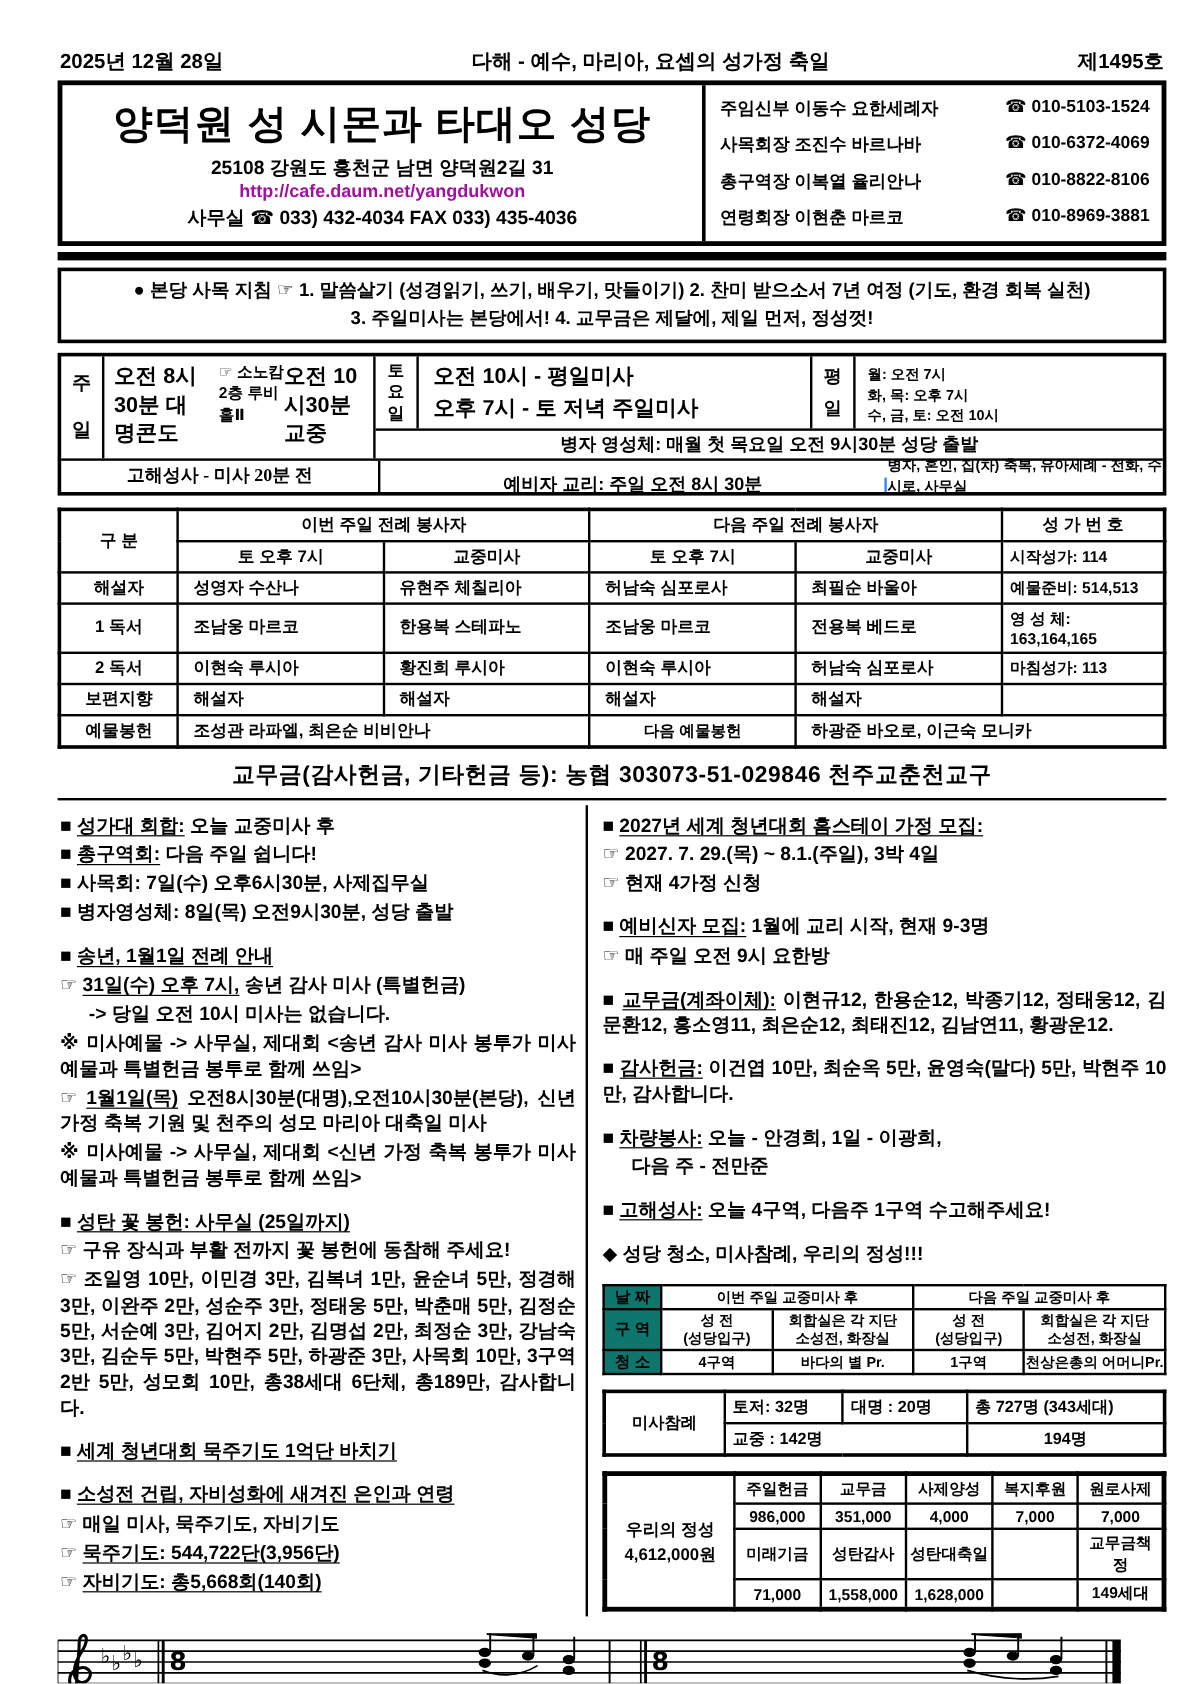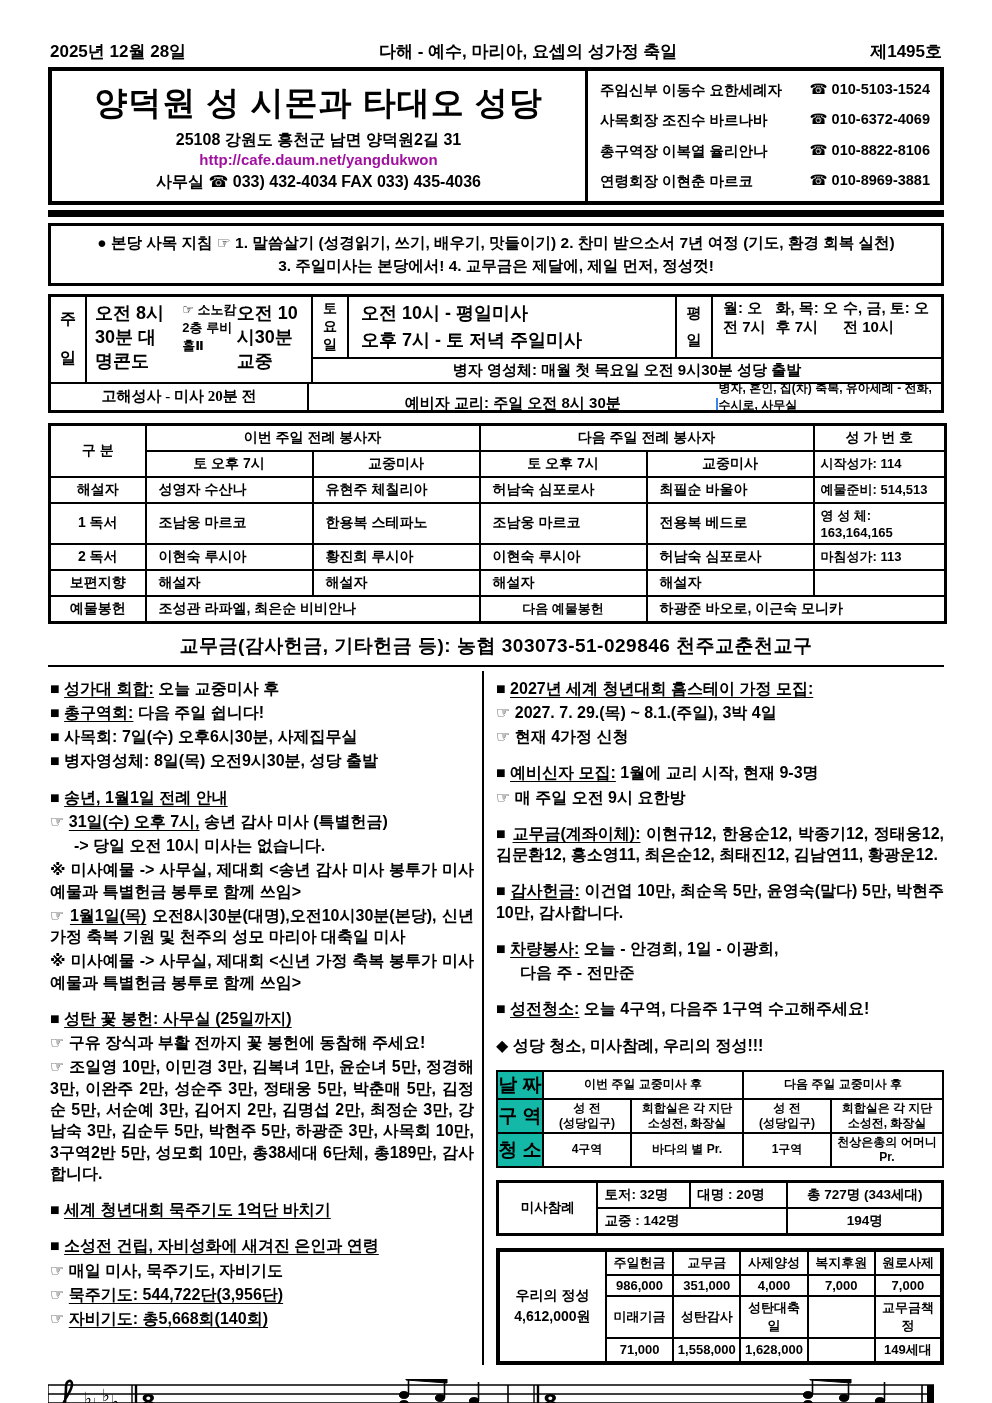--- a/index.html
+++ b/index.html
@@ -1,20 +1,20 @@
 <!DOCTYPE html>
 <html lang="ko"><head>
 <meta charset="utf-8">
 <style>
   * { margin:0; padding:0; box-sizing:border-box; }
   html,body { background:#fff; }
   .page {
     position:relative; width:992px; height:1403px; background:#fff; color:#000;
     font-family:"Liberation Sans","DejaVu Sans",sans-serif; font-weight:700;
-    padding:40px 48px 0 48px; overflow:hidden;
+    padding:40px 20px 0 48px; overflow:hidden;
   }
   
   .toprow { display:flex; justify-content:space-between; align-items:flex-end; font-size:17px; padding:0 2px 4px 2px; }
   
   .masthead { border:4px solid #000; display:flex; }
   .m-left { width:536px; border-right:3px solid #000; text-align:center; padding:10px 6px 8px; display:flex; flex-direction:column; justify-content:space-between; }
   .m-name { font-size:33px; letter-spacing:1px; white-space:nowrap; }
   .m-addr { font-size:16px; margin-top:4px; }
   .m-url  { font-size:15px; color:#a011a0; font-weight:700; }
   .m-office { font-size:16px; margin-top:4px; }
@@ -26,21 +26,21 @@
   
   .schedbox { border:3px solid #000; margin-top:8px; font-size:17px; }
   .sched { display:grid; grid-template-columns:36px 226px 36px 328px 36px 1fr; grid-template-rows:60px 25px; }
   .vlab { display:flex; flex-direction:column; justify-content:space-around; align-items:center; border-right:2px solid #000; font-size:16px; padding:3px 0; }
   .sun-lab { grid-column:1; grid-row:1/3; }
   .sun-con { grid-column:2; grid-row:1/3; border-right:2px solid #000; padding:4px 8px 2px; display:flex; flex-direction:row; justify-content:space-between; }
   .sun-line1 { font-size:18px; } .sun-line2 { font-size:13px; padding-left:10px; } .sun-line3 { font-size:18px; }
   .sat-lab { grid-column:3; grid-row:1; font-size:14px; }
   .sat-con { grid-column:4; grid-row:1; border-right:2px solid #000; padding:3px 12px; display:flex; flex-direction:column; justify-content:space-around; font-size:18px; }
   .wk-lab { grid-column:5; grid-row:1; font-size:15px; }
-  .wk-con { grid-column:6; grid-row:1; padding:2px 10px; display:flex; flex-direction:row; justify-content:flex-end; font-size:15px; }
+  .wk-con { grid-column:6; grid-row:1; padding:2px 10px; display:flex; flex-direction:column; justify-content:flex-end; font-size:12px; }
   .sick-row { grid-column:3/7; grid-row:2; border-top:2px solid #000; display:flex; align-items:center; justify-content:center; font-size:15px; }
   .infobar { display:flex; border-top:2px solid #000; height:28px; font-size:15px; }
   .infobar > div { display:flex; align-items:center; justify-content:center; }
   .info1 { width:29%; border-right:2px solid #000;font-family:Liberation Serif, serif; }
   .info2 { width:46%; border-right:2px solid #3b82f6;margin-top:14px; }
   .info3 { width:25%; font-size:12px; }
   
   table { border-collapse:collapse; }
   .servers { width:100%; margin-top:10px; border:3px solid #000; font-size:14px; table-layout:fixed; }
   .servers th, .servers td { border:2px solid #000; padding:3px 4px; height:25px; }
@@ -55,21 +55,21 @@
   .columns { display:flex; margin-top:4px; min-height:676px; }
   .col-left { width:440px; padding:4px 8px 0 2px; }
   .col-right { flex:1; border-left:2px solid #000; padding:4px 0 0 12px; }
   .para { font-size:16px; line-height:1.33; text-align:justify; margin-top:3px; }
   .para.gap { margin-top:15px; }
   .para.indent { padding-left:24px; }
   .u { text-decoration:underline; text-underline-offset:3px; }
   
   .ctab { width:100%; margin-top:14px; border:2px solid #000; font-size:12px; table-layout:fixed; }
   .ctab td { border:2px solid #000; text-align:center; padding:1px 0; line-height:1.25; }
-  .ctab .lab { background:#14b8a6; width:46px; font-size:19px; }
+  .ctab .lab { background:#0f766e; width:46px; font-size:13px; }
   .atab { width:100%; margin-top:12px; border:3px solid #000; font-size:13.5px; }
   .atab td { border:2px solid #000; padding:3px 6px; }
   .atab .lab { text-align:center; width:100px; }
   .otab { width:100%; margin-top:12px; border:4px solid #000; font-size:13px; table-layout:fixed; }
   .otab td { border:2px solid #000; text-align:center; padding:2px 2px; }
   .otab .lab { width:108px; font-size:14px; line-height:1.5; }
   
   .hymn { margin-top:14px; position:relative; }
 </style>
 </head>
@@ -250,21 +250,21 @@
       <div id="col-right-paras">
           <div class="para"><span>■ </span><span class="u">2027년 세계 청년대회 홈스테이 가정 모집:</span></div>
           <div class="para"><span>☞ 2027. 7. 29.(목) ~ 8.1.(주일), 3박 4일</span></div>
           <div class="para"><span>☞ 현재 4가정 신청</span></div>
           <div class="para gap"><span>■ </span><span class="u">예비신자 모집:</span><span> 1월에 교리 시작, 현재 9-3명</span></div>
           <div class="para"><span>☞ 매 주일 오전 9시 요한방</span></div>
           <div class="para gap"><span>■ </span><span class="u">교무금(계좌이체):</span><span> 이현규12, 한용순12, 박종기12, 정태웅12, 김문환12, 홍소영11, 최은순12, 최태진12, 김남연11, 황광운12.</span></div>
           <div class="para gap"><span>■ </span><span class="u">감사헌금:</span><span> 이건엽 10만, 최순옥 5만, 윤영숙(말다) 5만, 박현주 10만, 감사합니다.</span></div>
           <div class="para gap"><span>■ </span><span class="u">차량봉사:</span><span> 오늘 - 안경희, 1일 - 이광희,</span></div>
           <div class="para indent"><span>        다음 주 - 전만준</span></div>
-          <div class="para gap"><span>■ </span><span class="u">성전청소:</span><span> 오늘 4구역,  다음주 1구역 수고해주세요!</span></div>
+          <div class="para gap"><span>■ </span><span class="u">고해성사:</span><span> 오늘 4구역,  다음주 1구역 수고해주세요!</span></div>
           <div class="para gap"><span>◆ 성당 청소, 미사참례, 우리의 정성!!!</span></div>
         </div>
 
       <table class="ctab">
         <colgroup>
             <col class="lab" style="width:46px">
             <col style="width:88px">
             <col style="width:112px">
             <col style="width:88px">
             <col style="width:112px">
@@ -303,21 +303,21 @@
         </tr>
       </tbody>
         </table>
 
       <table class="atab">
         <tbody>
             <tr>
           <td class="lab" rowspan="2">미사참례</td>
           <td>토저: 32명</td>
           <td>대명 : 20명</td>
-          <td style="text-align:center">총 727명 (343세대)</td>
+          <td style="">총 727명 (343세대)</td>
         </tr>
         <tr>
           <td colspan="2">교중 : 142명</td>
           <td style="text-align:center">194명</td>
         </tr>
       </tbody>
         </table>
 
       <table class="otab">
         <tbody>

